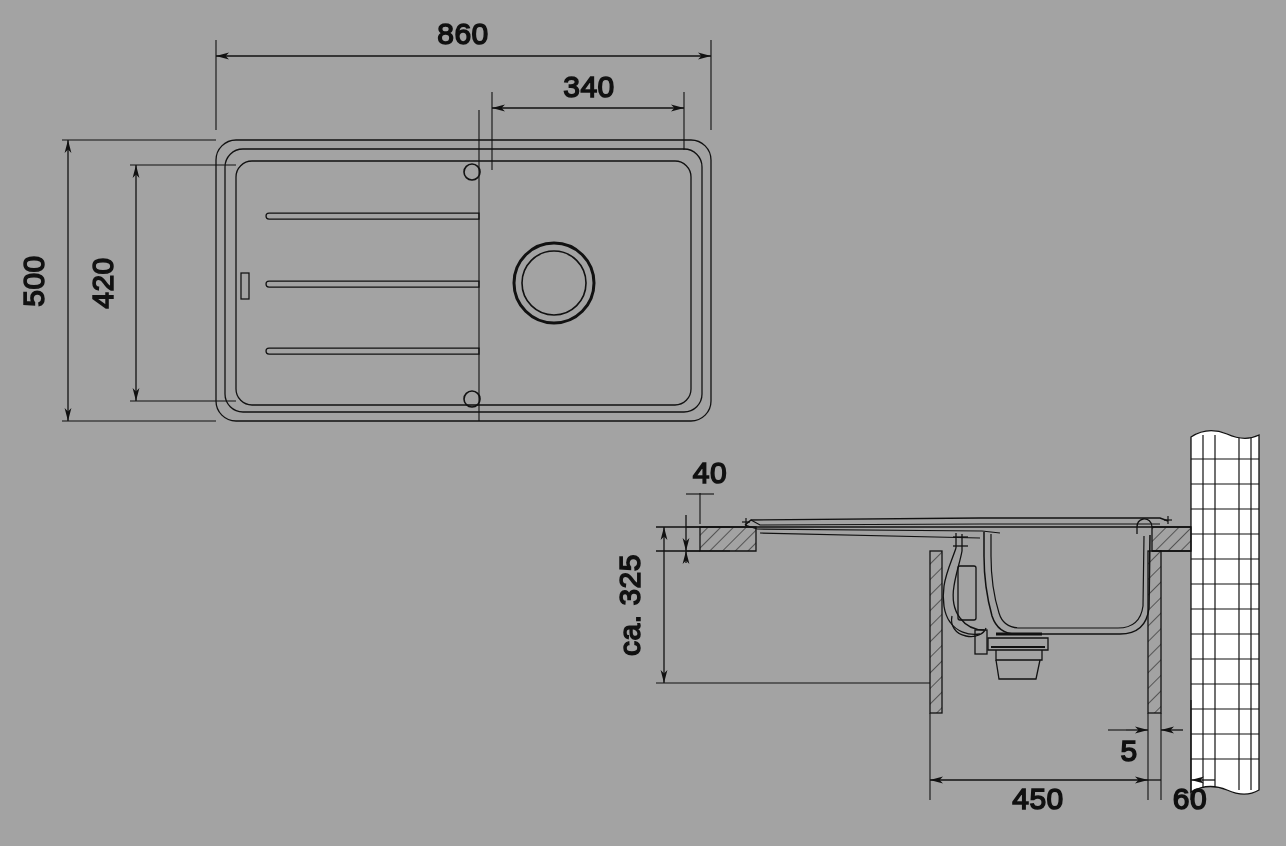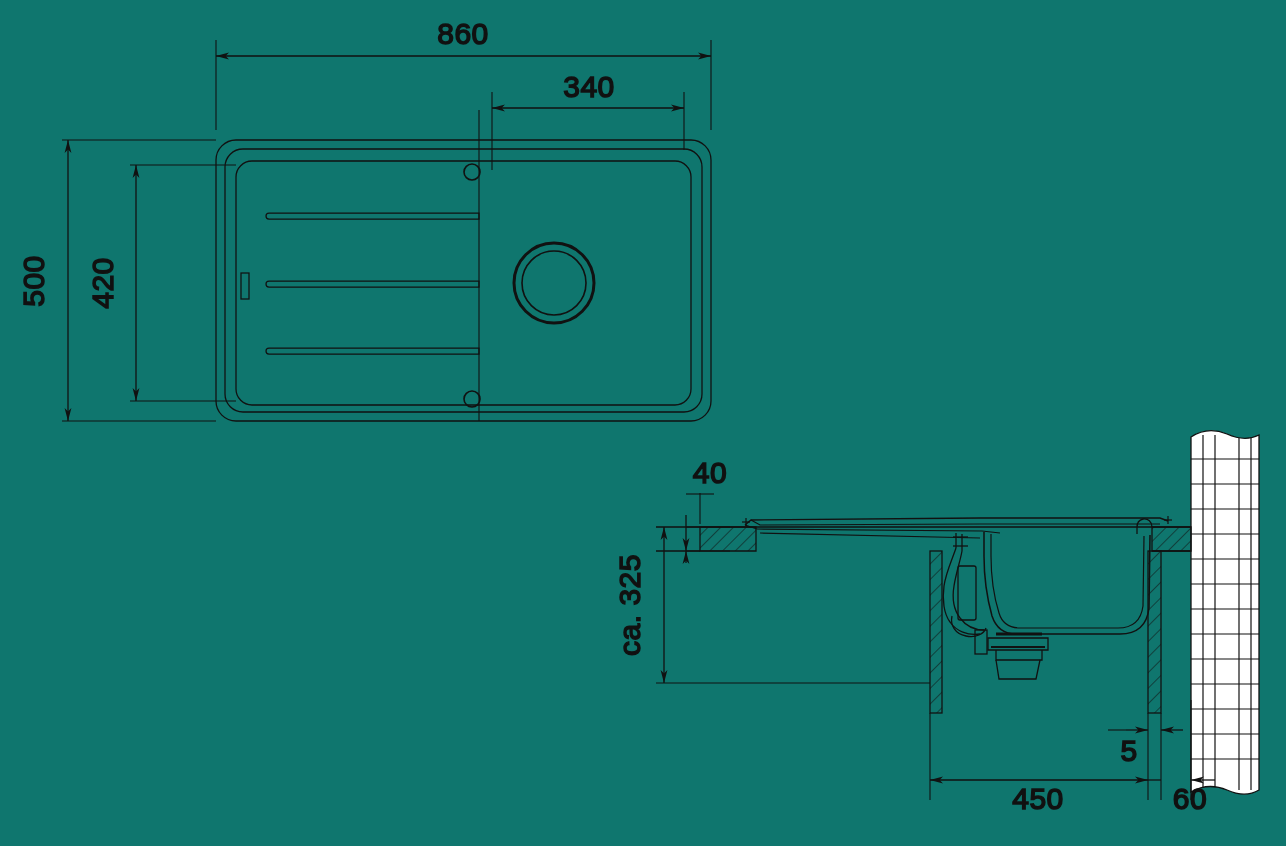--- a/index.html
+++ b/index.html
@@ -7,21 +7,21 @@
     padding: 0;
     background: #ffffff;
   }
   body {
     font-family: "Liberation Sans", sans-serif;
   }
   #drawing-root {
     position: relative;
     width: 1286px;
     height: 846px;
-    background: #0f766e;
+    background: #a3a3a3;
     overflow: hidden;
   }
   #drawing-svg {
     display: block;
     width: 1286px;
     height: 846px;
   }
   .dim-text {
     font-family: "Liberation Sans", sans-serif;
     font-size: 30px;

